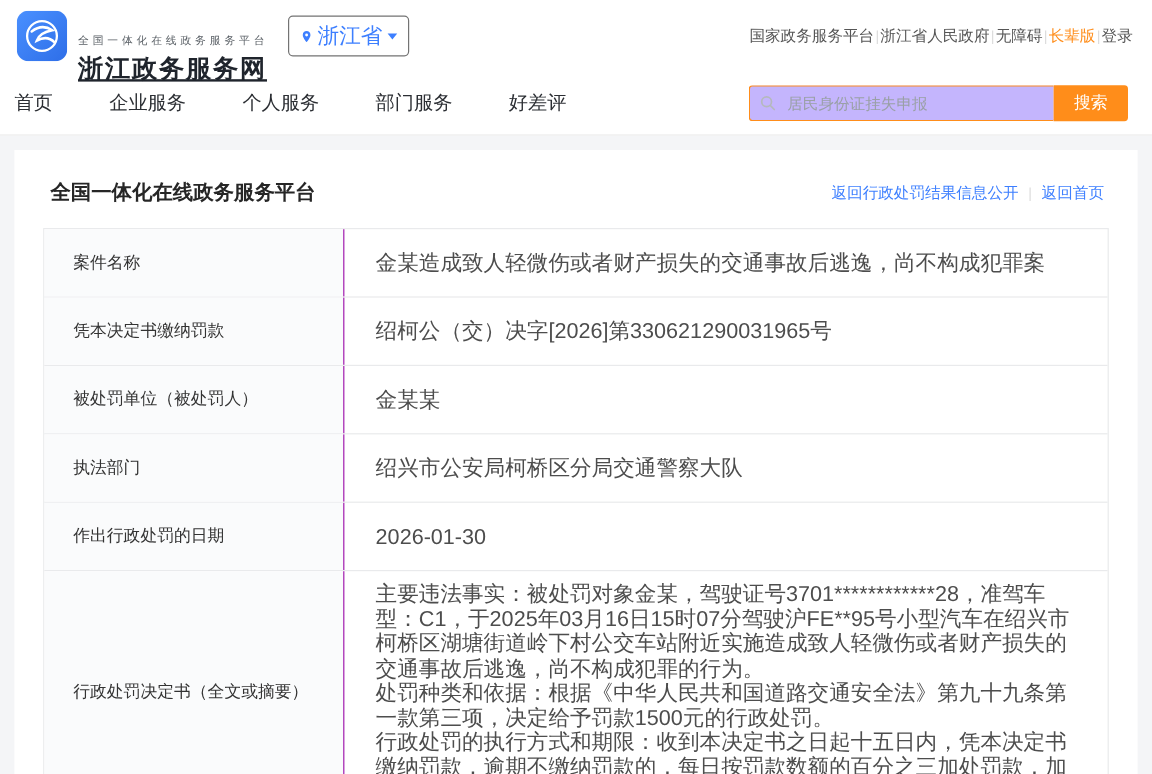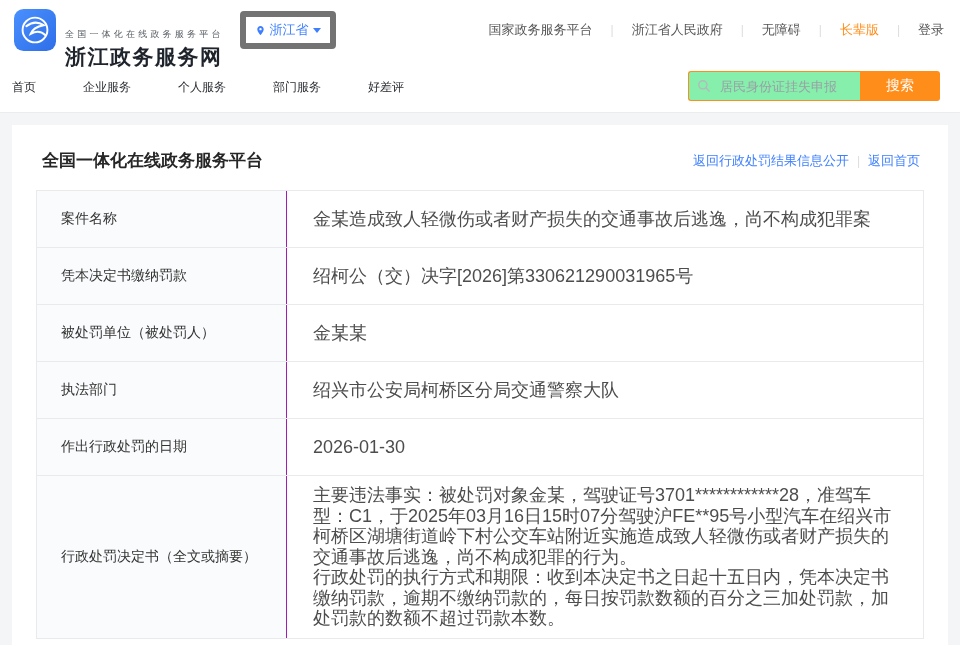--- a/index.html
+++ b/index.html
@@ -15,56 +15,56 @@
   
   .hdr {
     height:60px; background:#fff;
     display:flex; align-items:center; justify-content:space-between;
     padding:0 16px 0 14px;
   }
   .logo-group { display:flex; align-items:center; }
   .logo-badge { width:42px; height:42px; flex:0 0 auto; }
   .logo-text { margin-left:9px;margin-top:39px; }
   .tagline { font-size:9px; letter-spacing:3.2px; color:#5a6066; white-space:nowrap; }
-  .sitename { font-size:21px; font-weight:bold; color:#1f242c; letter-spacing:1.5px; margin-top:2px; white-space:nowrap; }
+  .sitename { font-size:21px; font-weight:bold; color:#1f242c; letter-spacing:1.5px; margin-top:2px; white-space:nowrap;text-decoration:underline; }
   .region-chip {
     margin-left:16px; display:inline-flex; align-items:center; gap:4px;
-    border:6px solid #737373; color:#3d7fff; background:#fff;
-    border-radius:4px; padding:4px 9px; font-size:13px; cursor:pointer;
+    border:1px solid #737373; color:#3d7fff; background:#fff;
+    border-radius:4px; padding:4px 9px; font-size:18px; cursor:pointer;
     font-family:inherit;
   }
   .caret-down { width:0; height:0; border-left:4px solid transparent; border-right:4px solid transparent; border-top:5px solid #3d7fff; margin-top:1px; }
-  .top-links { display:flex; align-items:center; gap:18px; font-size:13px; }
+  .top-links { display:flex; align-items:center; gap:1px; font-size:13px; }
   .top-links a { color:#555; }
   .top-links a.accent { color:#ff8d1a; }
   .sep { color:#ddd; font-size:12px; }
 
   
   .nav {
     height:53px; background:#fff; border-bottom:1px solid #ececec;
     display:flex; align-items:center; justify-content:space-between;
     padding:0 20px 0 12px;
   }
   .nav-items { display:flex; list-style:none; margin:0; padding:0; gap:47px; }
-  .nav-items a { font-size:12px; color:#2b2e33; }
+  .nav-items a { font-size:16px; color:#2b2e33; }
   .search-box { display:flex; height:30px; }
   .search-field {
     display:flex; align-items:center; gap:7px;
-    width:172px; padding:0 8px;
+    width:254px; padding:0 8px;
     border:1px solid #ff8d1a; border-right:none;
-    border-radius:3px 0 0 3px; background:#86efac;
+    border-radius:3px 0 0 3px; background:#c4b5fd;
   }
   .search-field svg { flex:0 0 auto; }
   .search-field input {
     border:none; outline:none; width:100%; font-size:13px; color:#333;
     font-family:inherit; background:transparent;
   }
   .search-field input::placeholder { color:#9aa0a6; }
   .search-btn {
-    width:80px; background:#ff8d1a; color:#fff; border:none;
+    width:62px; background:#ff8d1a; color:#fff; border:none;
     font-size:14px; border-radius:0 3px 3px 0; cursor:pointer; font-family:inherit;
   }
 
   
   .main { padding:12px; }
   .card { background:#fff; padding:0 24px 18px; min-height:508px; }
   .card-head {
     display:flex; align-items:center; justify-content:space-between;
     padding:24px 4px 18px 6px;
   }
@@ -191,18 +191,19 @@
         <div class="t-row">
           <div class="t-label">作出行政处罚的日期</div>
           <div class="t-value">
             <p>2026-01-30</p>
           </div>
         </div>
         <div class="t-row">
           <div class="t-label">行政处罚决定书（全文或摘要）</div>
           <div class="t-value">
             <p>主要违法事实：被处罚对象金某，驾驶证号3701************28，准驾车型：C1，于2025年03月16日15时07分驾驶沪FE**95号小型汽车在绍兴市柯桥区湖塘街道岭下村公交车站附近实施造成致人轻微伤或者财产损失的交通事故后逃逸，尚不构成犯罪的行为。</p>
+            <p>处罚种类和依据：根据《中华人民共和国道路交通安全法》第九十九条第一款第三项，决定给予罚款1500元的行政处罚。</p>
             <p>行政处罚的执行方式和期限：收到本决定书之日起十五日内，凭本决定书缴纳罚款，逾期不缴纳罚款的，每日按罚款数额的百分之三加处罚款，加处罚款的数额不超过罚款本数。</p>
           </div>
         </div>
       </div>
   </section>
 </main>
 
 </body></html>

